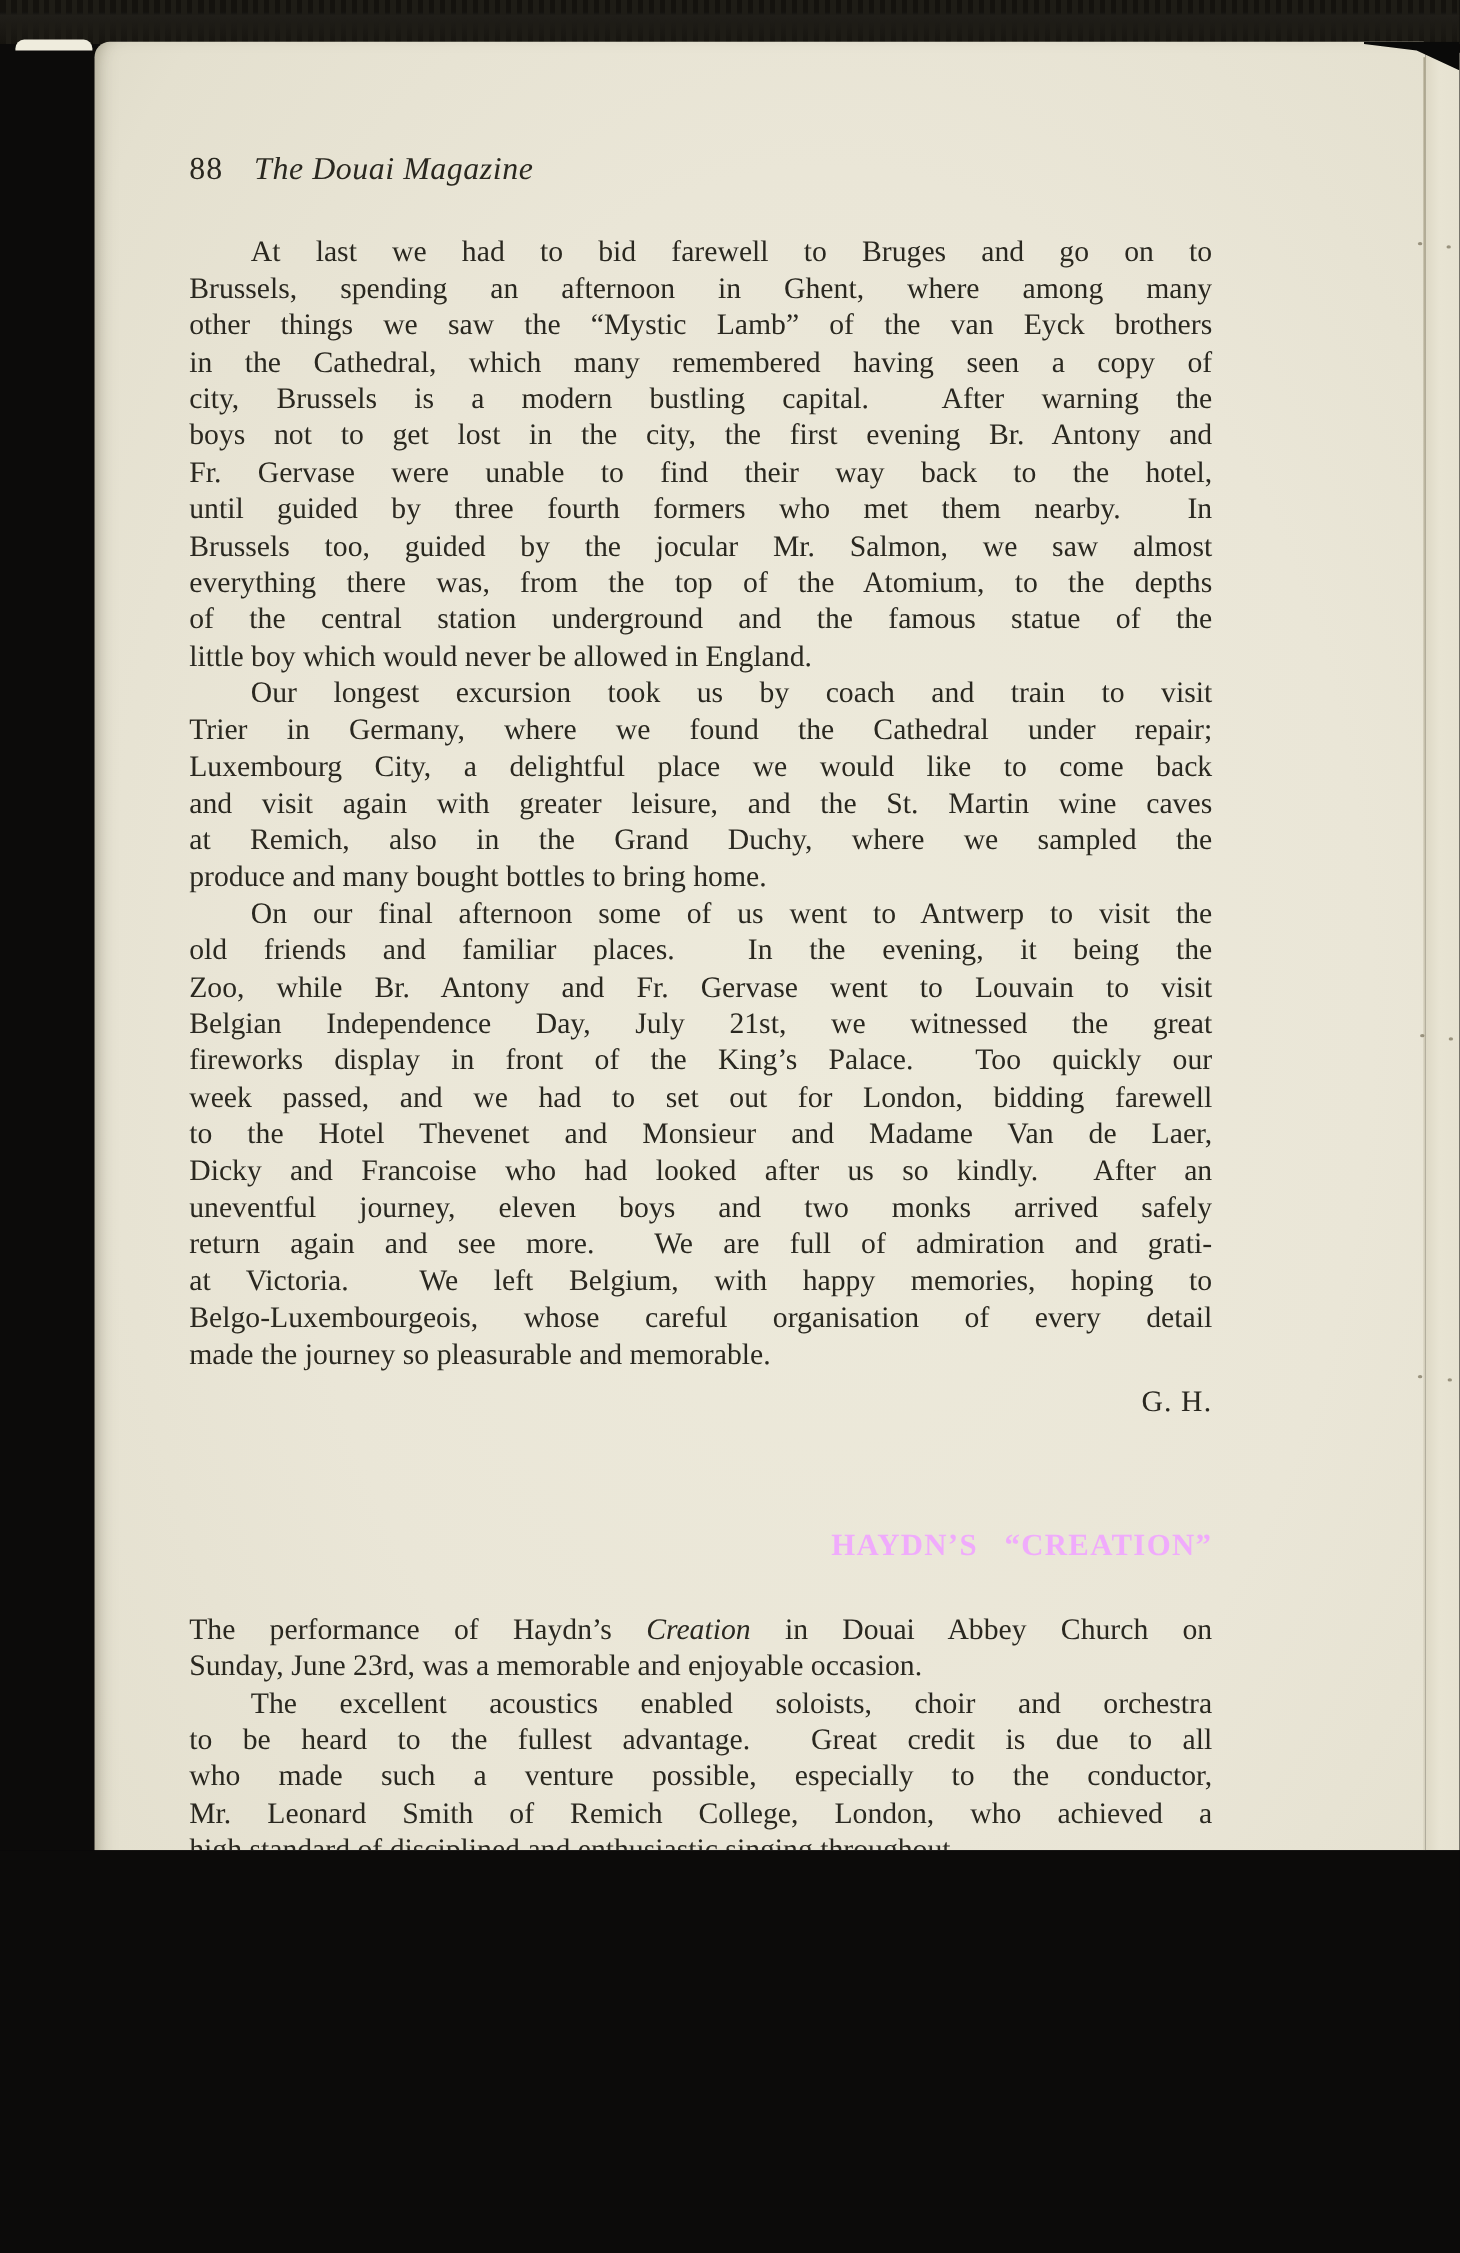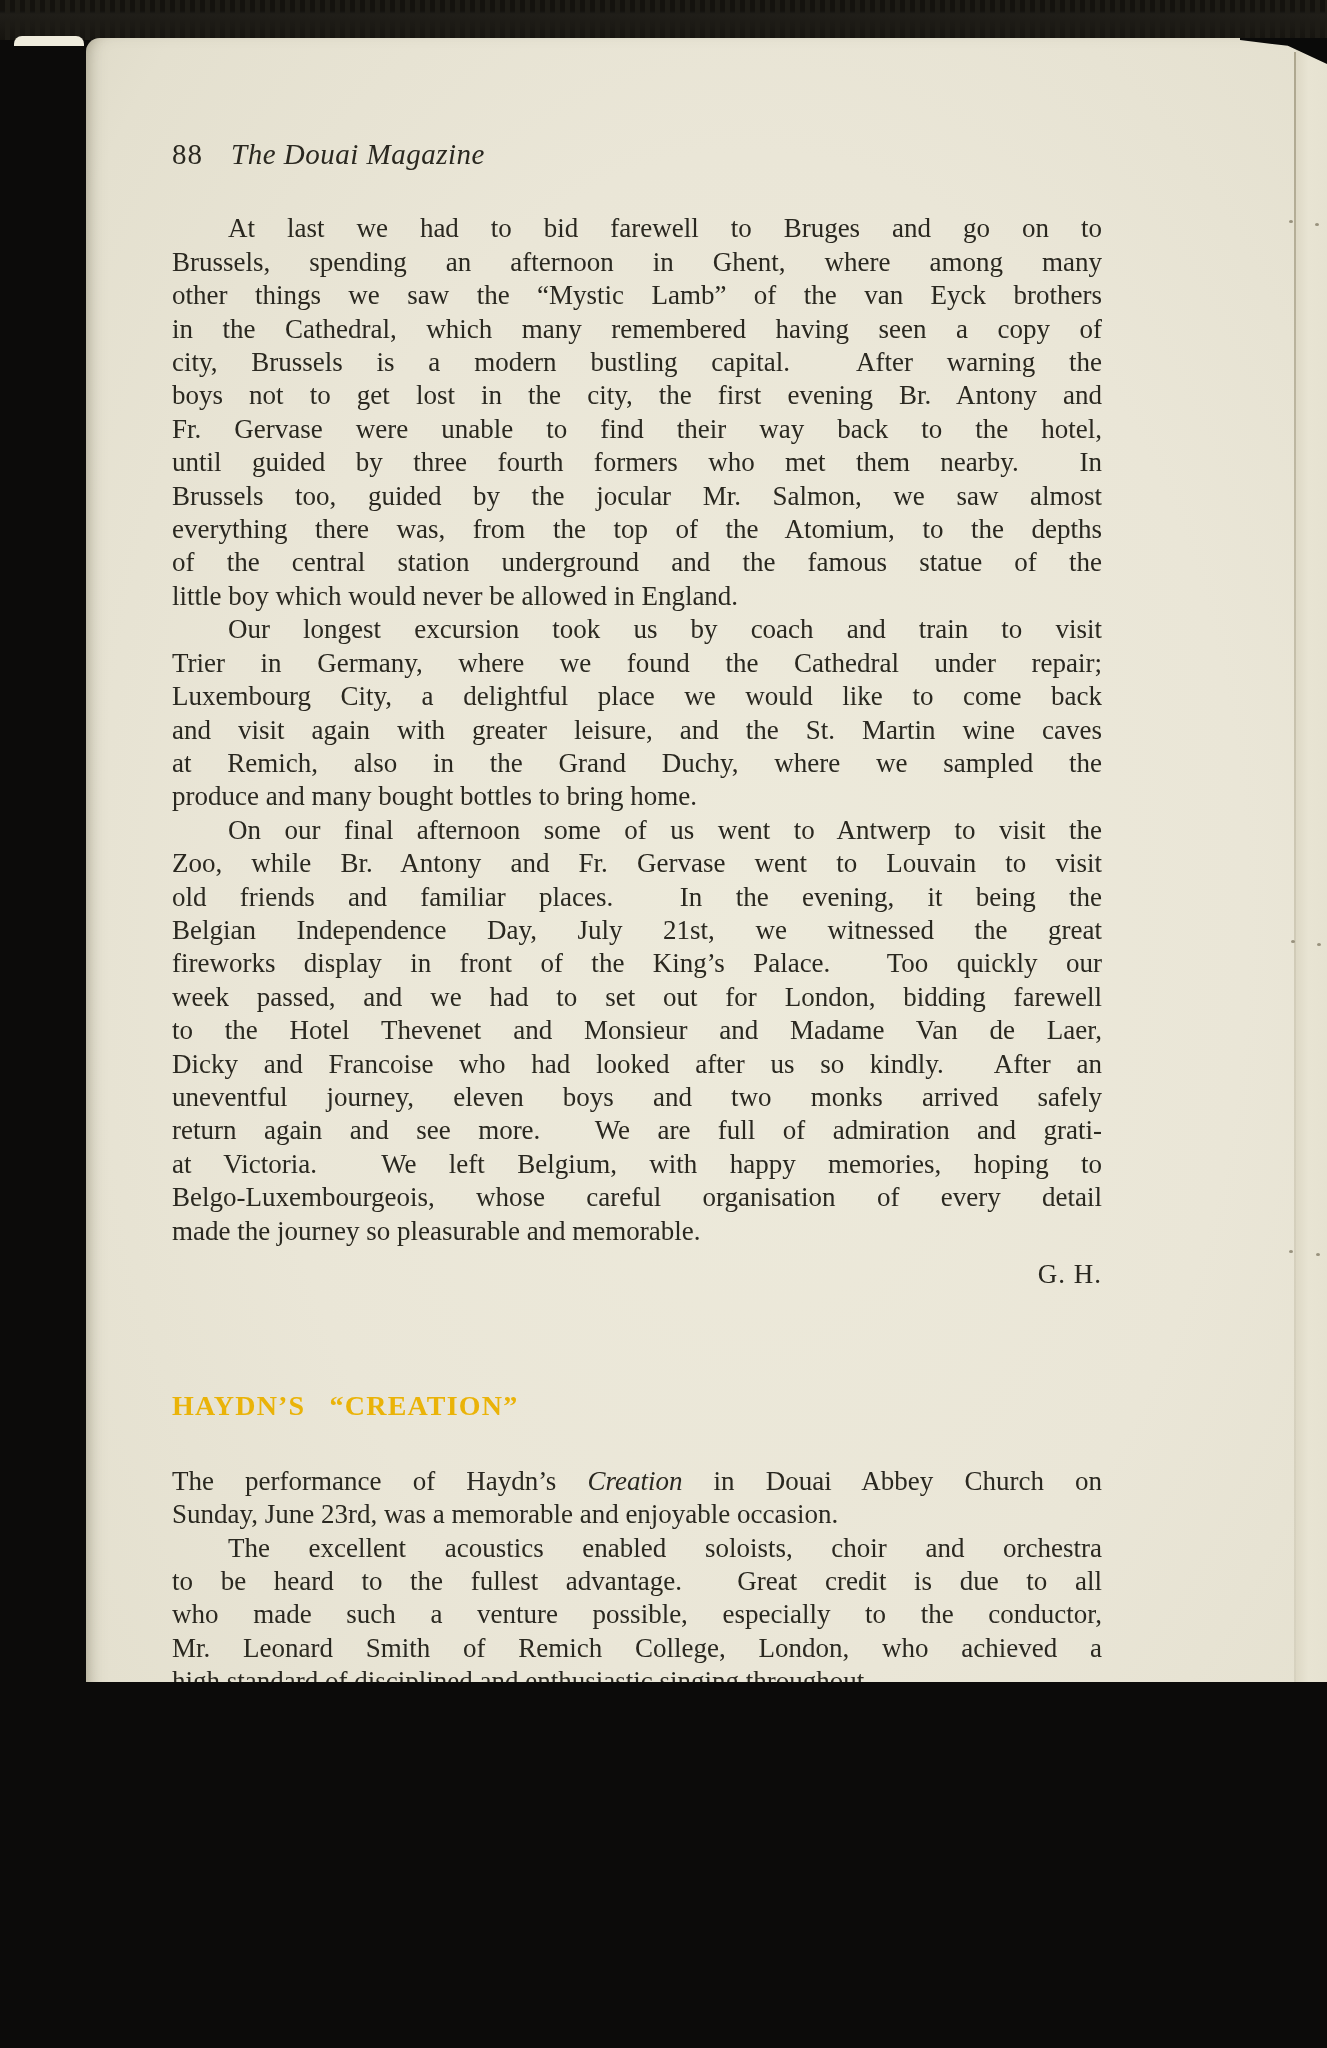--- a/index.html
+++ b/index.html
@@ -57,22 +57,22 @@
   .runhead .folio{letter-spacing:1px;}
   .runhead .mag-title{font-style:italic;letter-spacing:.5px;}
 
   .para{margin:0;}
   .tline{white-space:pre-wrap;text-align:justify;text-align-last:justify;}
   .para .tline:last-child{text-align-last:left;}
   .para.indent .tline:first-child{padding-left:56px;}
 
   .signature{margin-top:10px;text-align:right;letter-spacing:1px;}
 
-  .section-heading{margin-top:98px;text-align:left;font-weight:bold;
-    font-size:28px;letter-spacing:1.2px;word-spacing:16px;color:#eab308;}
+  .section-heading{margin-top:98px;text-align:right;font-weight:bold;
+    font-size:28px;letter-spacing:1.2px;word-spacing:16px;color:#f0abfc;}
 
   .haydn-block{margin-top:42px;}
   em.work-title{font-style:italic;}
 </style>
 </head>
 <body>
 
 <div id="scene">
 
   <div class="cover cover-top"></div>
@@ -122,22 +122,22 @@
         <div class="tline">Our longest excursion took us by coach and train to visit</div>
         <div class="tline">Trier in Germany, where we found the Cathedral under repair;</div>
         <div class="tline">Luxembourg City, a delightful place we would like to come back</div>
         <div class="tline">and visit again with greater leisure, and the St. Martin wine caves</div>
         <div class="tline">at Remich, also in the Grand Duchy, where we sampled the</div>
         <div class="tline">produce and many bought bottles to bring home.</div>
       </div>
 
     <div class="para indent">
         <div class="tline">On our final afternoon some of us went to Antwerp to visit the</div>
+        <div class="tline">old friends and familiar places.  In the evening, it being the</div>
         <div class="tline">Zoo, while Br. Antony and Fr. Gervase went to Louvain to visit</div>
-        <div class="tline">old friends and familiar places.  In the evening, it being the</div>
         <div class="tline">Belgian Independence Day, July 21st, we witnessed the great</div>
         <div class="tline">fireworks display in front of the King’s Palace.  Too quickly our</div>
         <div class="tline">week passed, and we had to set out for London, bidding farewell</div>
         <div class="tline">to the Hotel Thevenet and Monsieur and Madame Van de Laer,</div>
         <div class="tline">Dicky and Francoise who had looked after us so kindly.  After an</div>
         <div class="tline">uneventful journey, eleven boys and two monks arrived safely</div>
         <div class="tline">return again and see more.  We are full of admiration and grati-</div>
         <div class="tline">at Victoria.  We left Belgium, with happy memories, hoping to</div>
         <div class="tline">Belgo-Luxembourgeois, whose careful organisation of every detail</div>
         <div class="tline">made the journey so pleasurable and memorable.</div>

